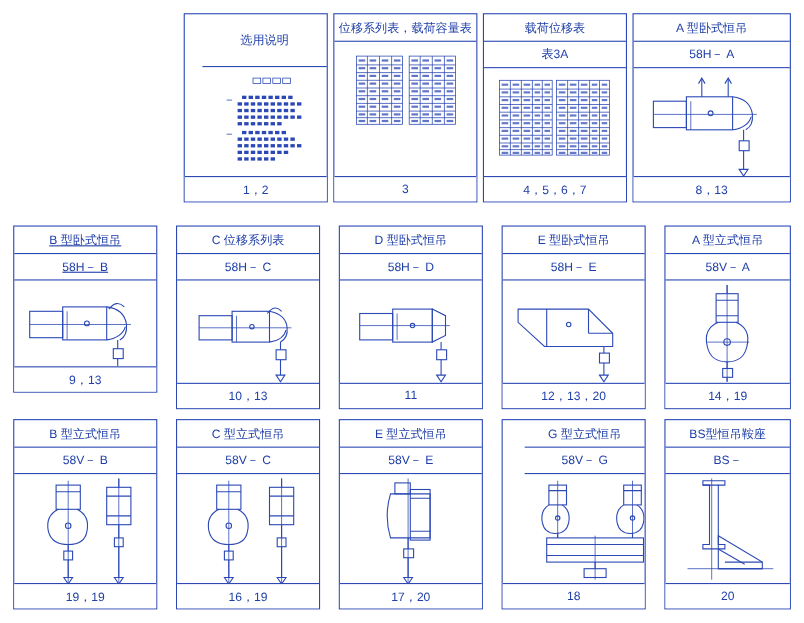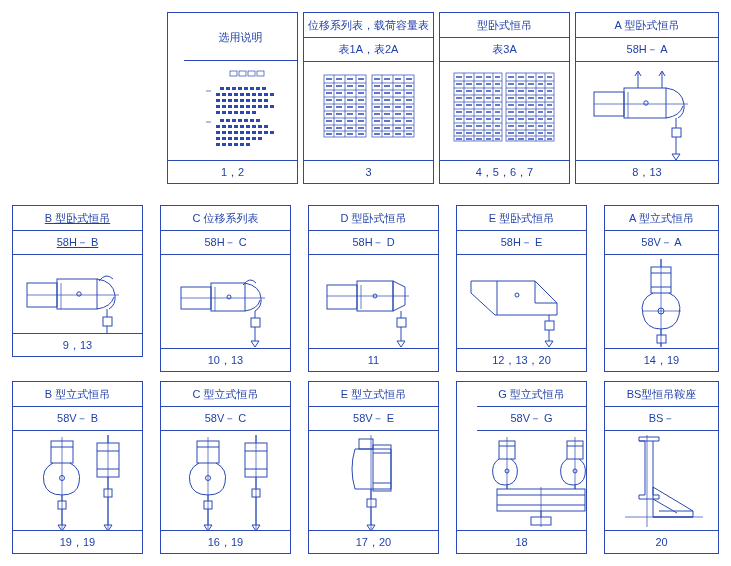--- a/index.html
+++ b/index.html
@@ -176,23 +176,20 @@
         </g>
       </svg>
     </div>
     <div class="ftr">1，2</div>
   </div>
 
   <div class="card" style="left:303px;top:12px;width:131px;height:172px;">
     <div class="hdr">
       <span>位移系列表，载荷容量表</span>
     </div>
-    <div class="hdr2">
-      <span>表1A，表2A</span>
-    </div>
     <div class="body" style="height:123px;">
       <svg width="129" height="101" viewBox="0 0 129 101">
         <g class="thin">
           <rect x="20" y="13" width="42" height="62"></rect>
           <line x1="20" y1="21" x2="62" y2="21"></line>
           <line x1="20" y1="28" x2="62" y2="28"></line>
           <line x1="20" y1="35" x2="62" y2="35"></line>
           <line x1="20" y1="42" x2="62" y2="42"></line>
           <line x1="20" y1="49" x2="62" y2="49"></line>
           <line x1="20" y1="56" x2="62" y2="56"></line>
@@ -290,21 +287,21 @@
             <rect x="91" y="71" width="6" height="2"></rect>
             <rect x="102" y="71" width="6" height="2"></rect>
         </g>
       </svg>
     </div>
     <div class="ftr">3</div>
   </div>
 
   <div class="card" style="left:439px;top:12px;width:131px;height:172px;">
     <div class="hdr">
-      <span>型卧式恒吊</span>
+      <span>载荷位移表</span>
     </div>
     <div class="hdr2">
       <span>表3A</span>
     </div>
     <div class="body" style="height:123px;">
       <svg width="129" height="101" viewBox="0 0 129 101">
         <g class="thin">
           <rect x="14" y="11" width="48" height="68"></rect>
           <line x1="14" y1="19" x2="62" y2="19"></line>
           <line x1="14" y1="26" x2="62" y2="26"></line>

